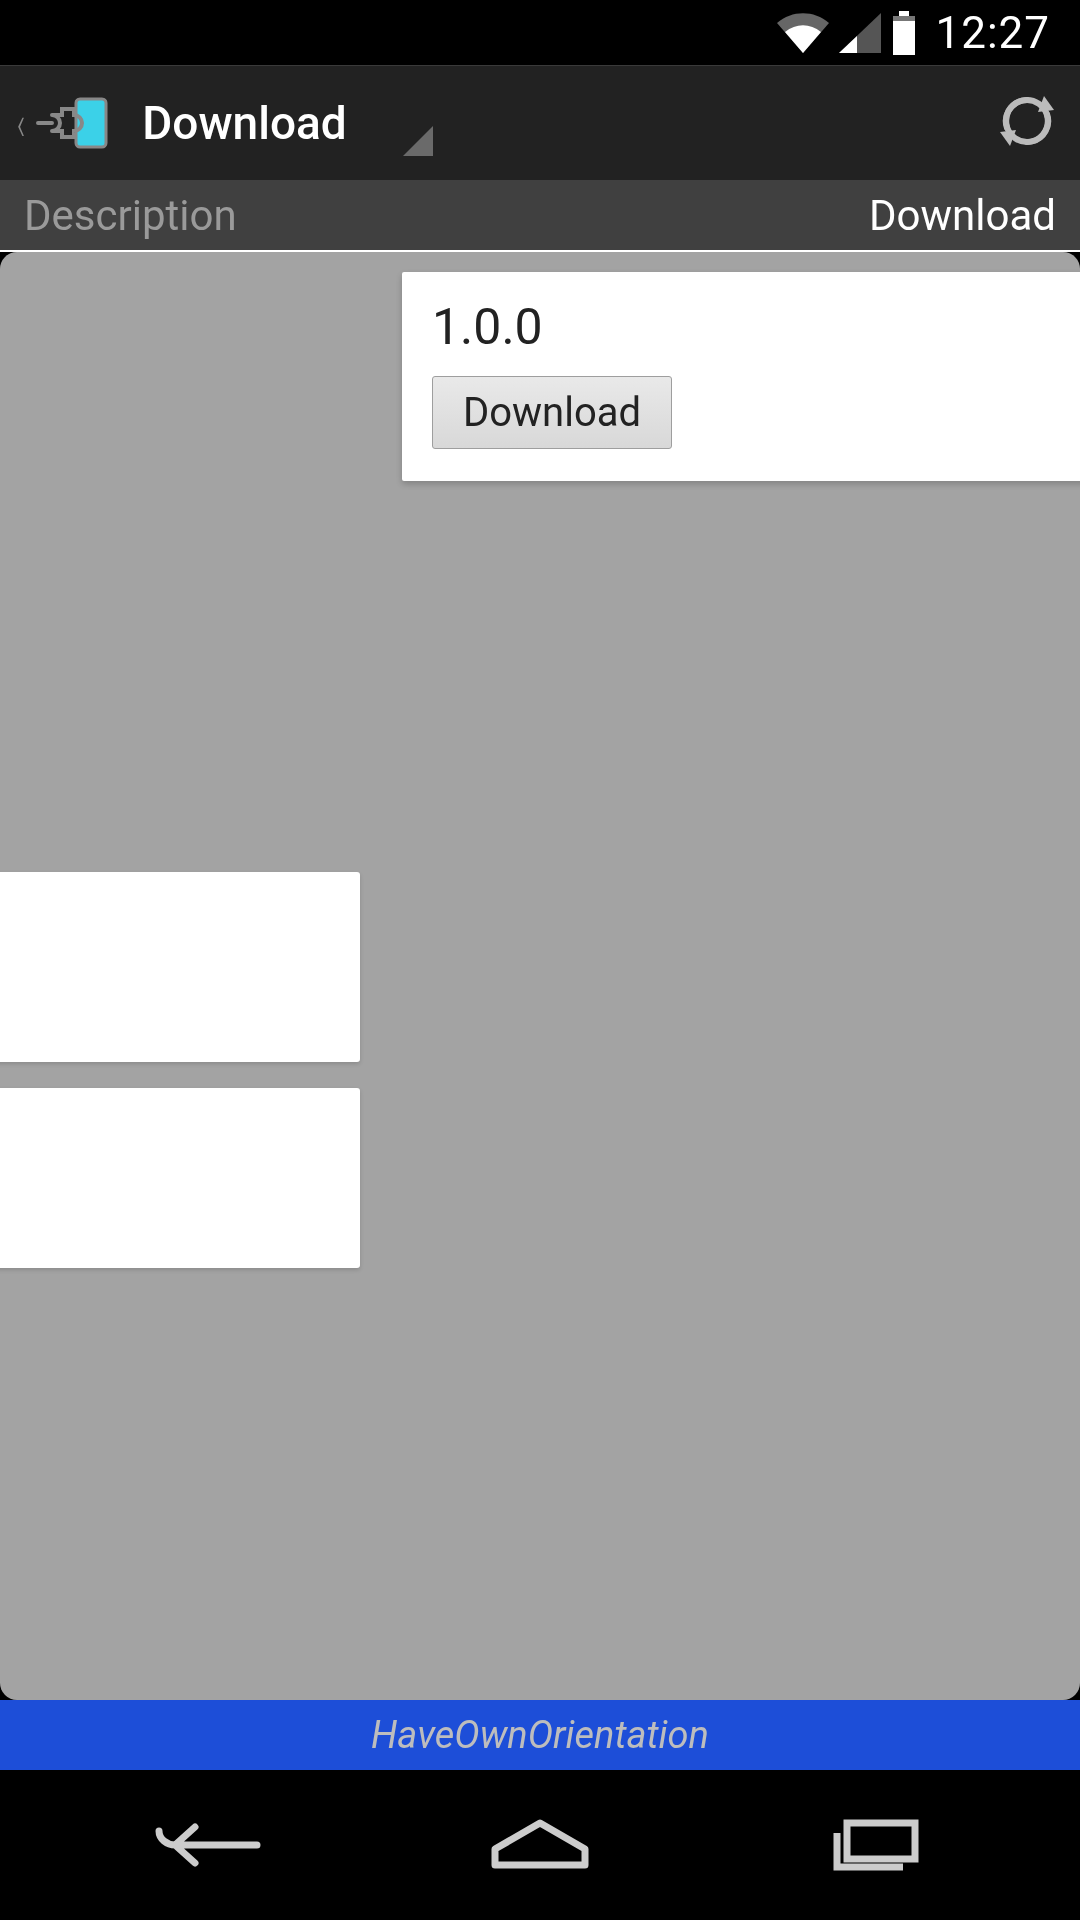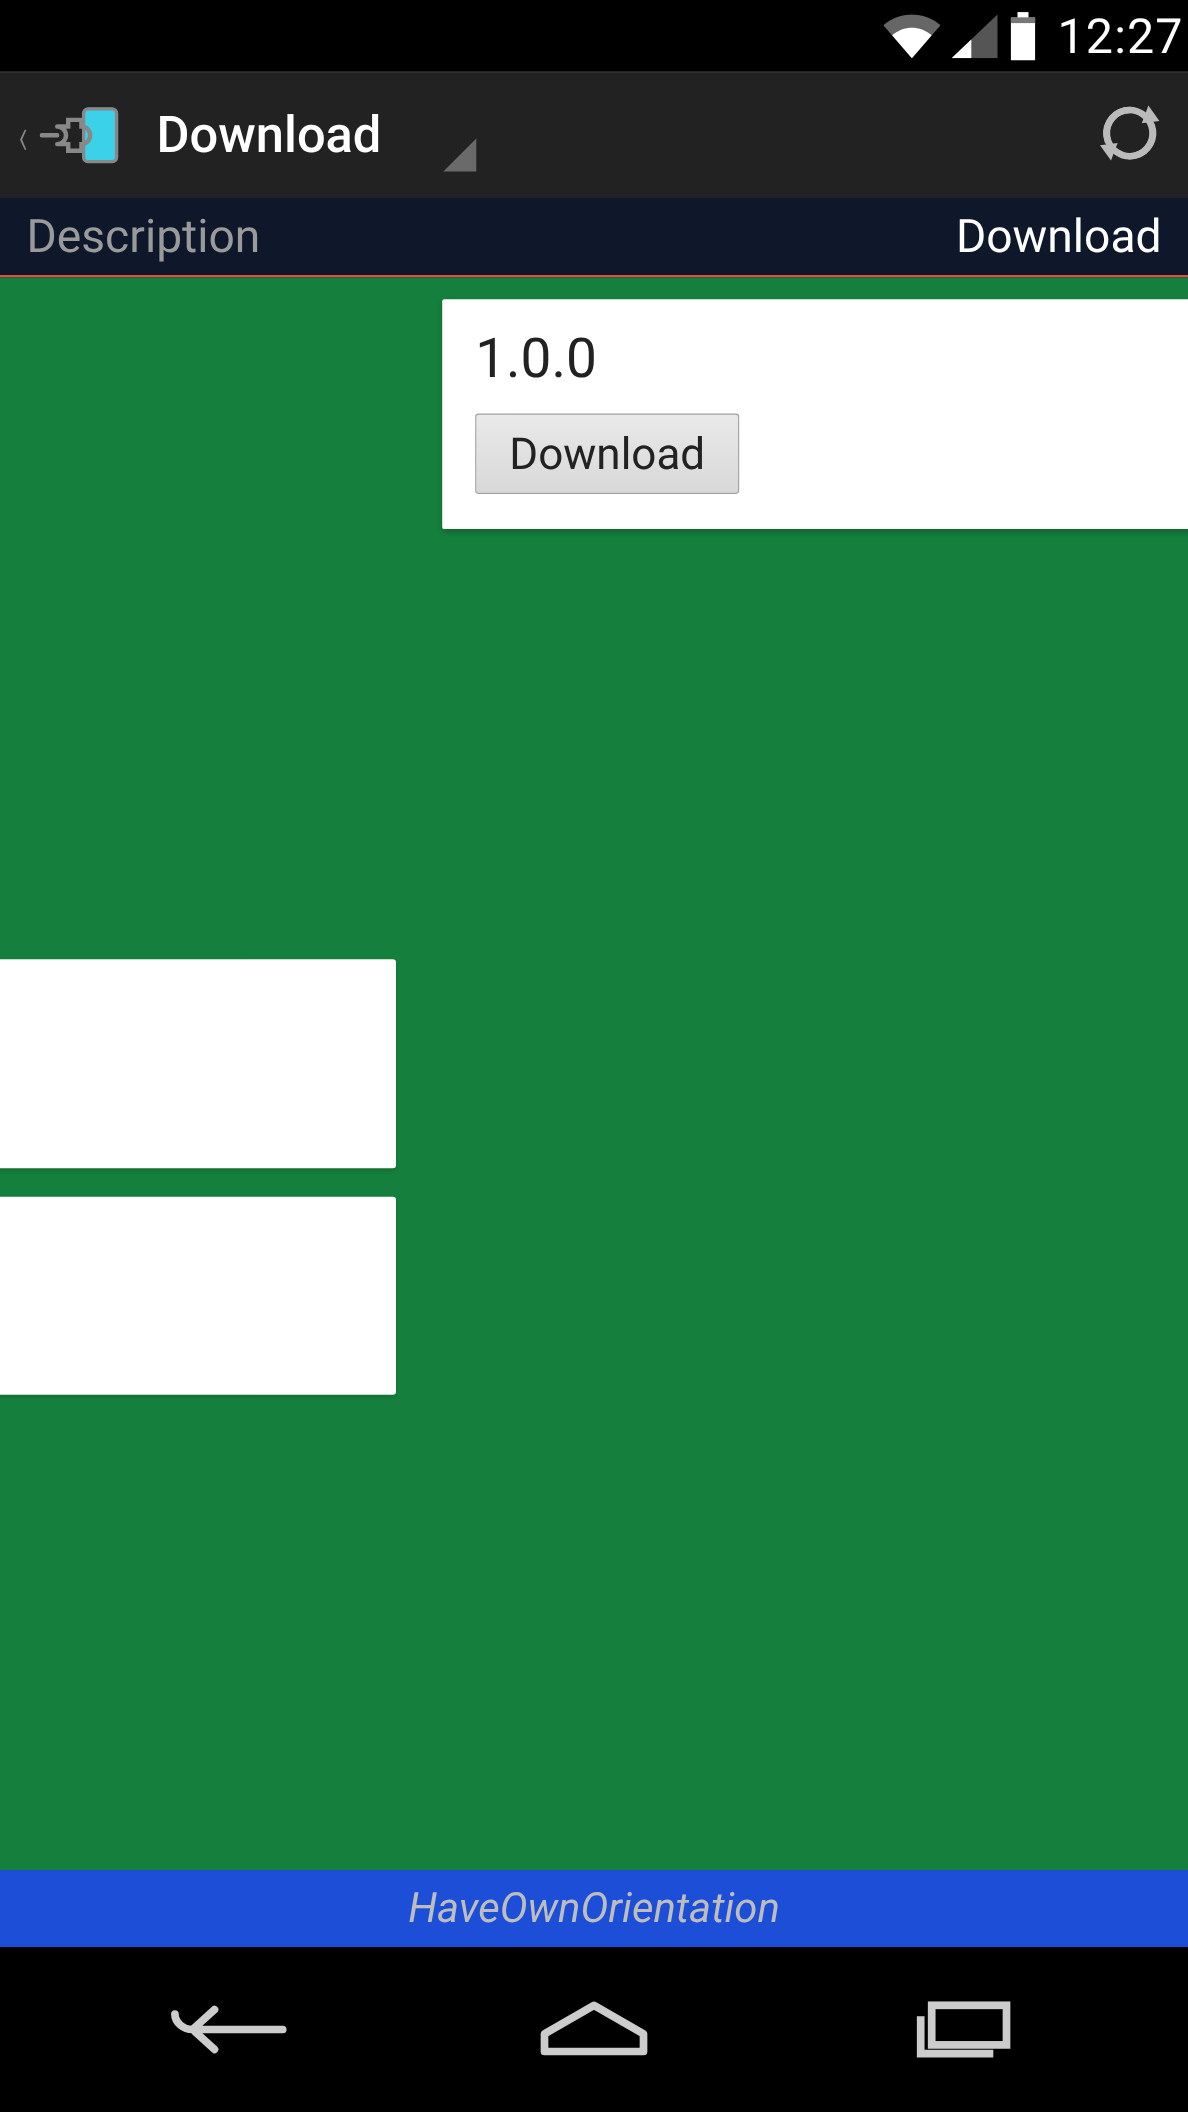--- a/index.html
+++ b/index.html
@@ -19,21 +19,21 @@
     flex-direction: column;
   }
 
   
   .status-bar {
     height: 65px;
     background: #000;
     display: flex;
     align-items: center;
     justify-content: flex-end;
-    padding: 0 4px;
+    padding: 0 30px;
     gap: 10px;
   }
   .status-bar .icon {
     display: inline-flex;
     align-items: flex-end;
   }
   .status-time {
     font-size: 44px;
     font-weight: 400;
     color: #fff;
@@ -91,42 +91,43 @@
   }
   .refresh-btn {
     margin-left: auto;
     padding: 10px;
   }
   .refresh-svg { width: 58px; height: 58px; }
 
   
   .tabs {
     height: 72px;
-    background: #0f172a;
+    background: #404040;
     display: flex;
     align-items: center;
     justify-content: space-between;
     padding: 0 4px;
-    border-bottom: 2px solid #ef4444;
+    border-bottom: 2px solid #ffffff;
   }
   .tab {
     font-size: 42px;
     padding: 10px 20px;
     color: #9a9a9a;
   }
   .tab.active {
     color: #fff;
   }
 
   
   .content {
     flex: 1;
     position: relative;
-    background: #15803d;
+    background: #a3a3a3;
     overflow: hidden;
+    border-radius: 17px;
   }
 
   
   .desc-panel {
     position: absolute;
     left: -520px;
     top: 20px;
     width: 880px;
     color: #222;
   }

